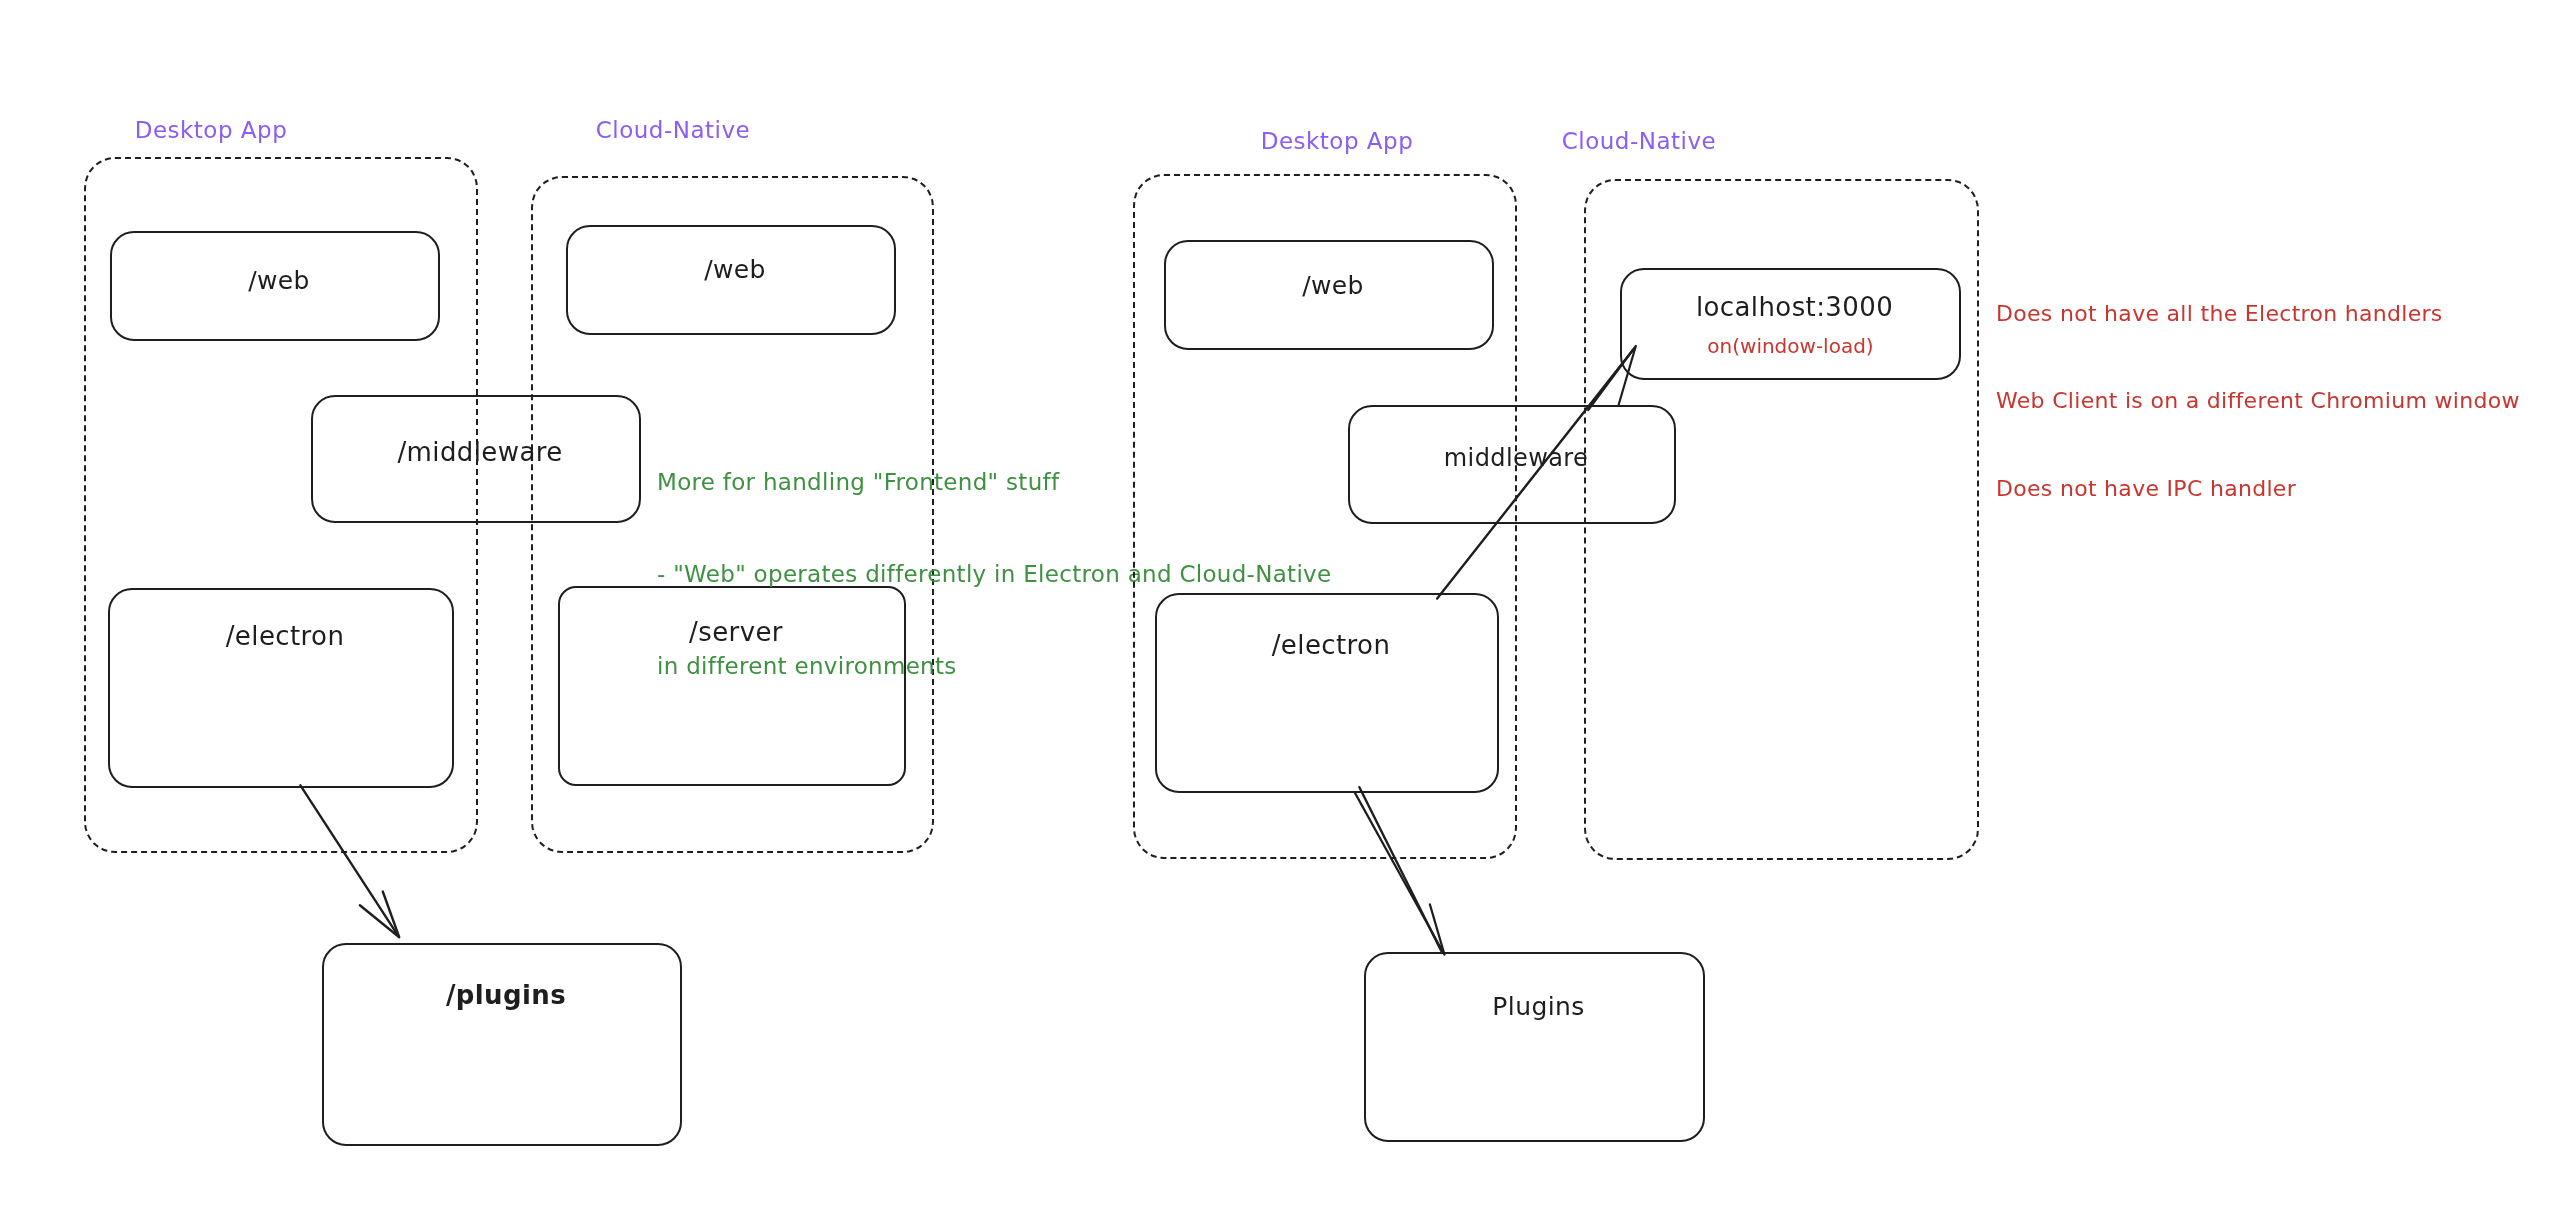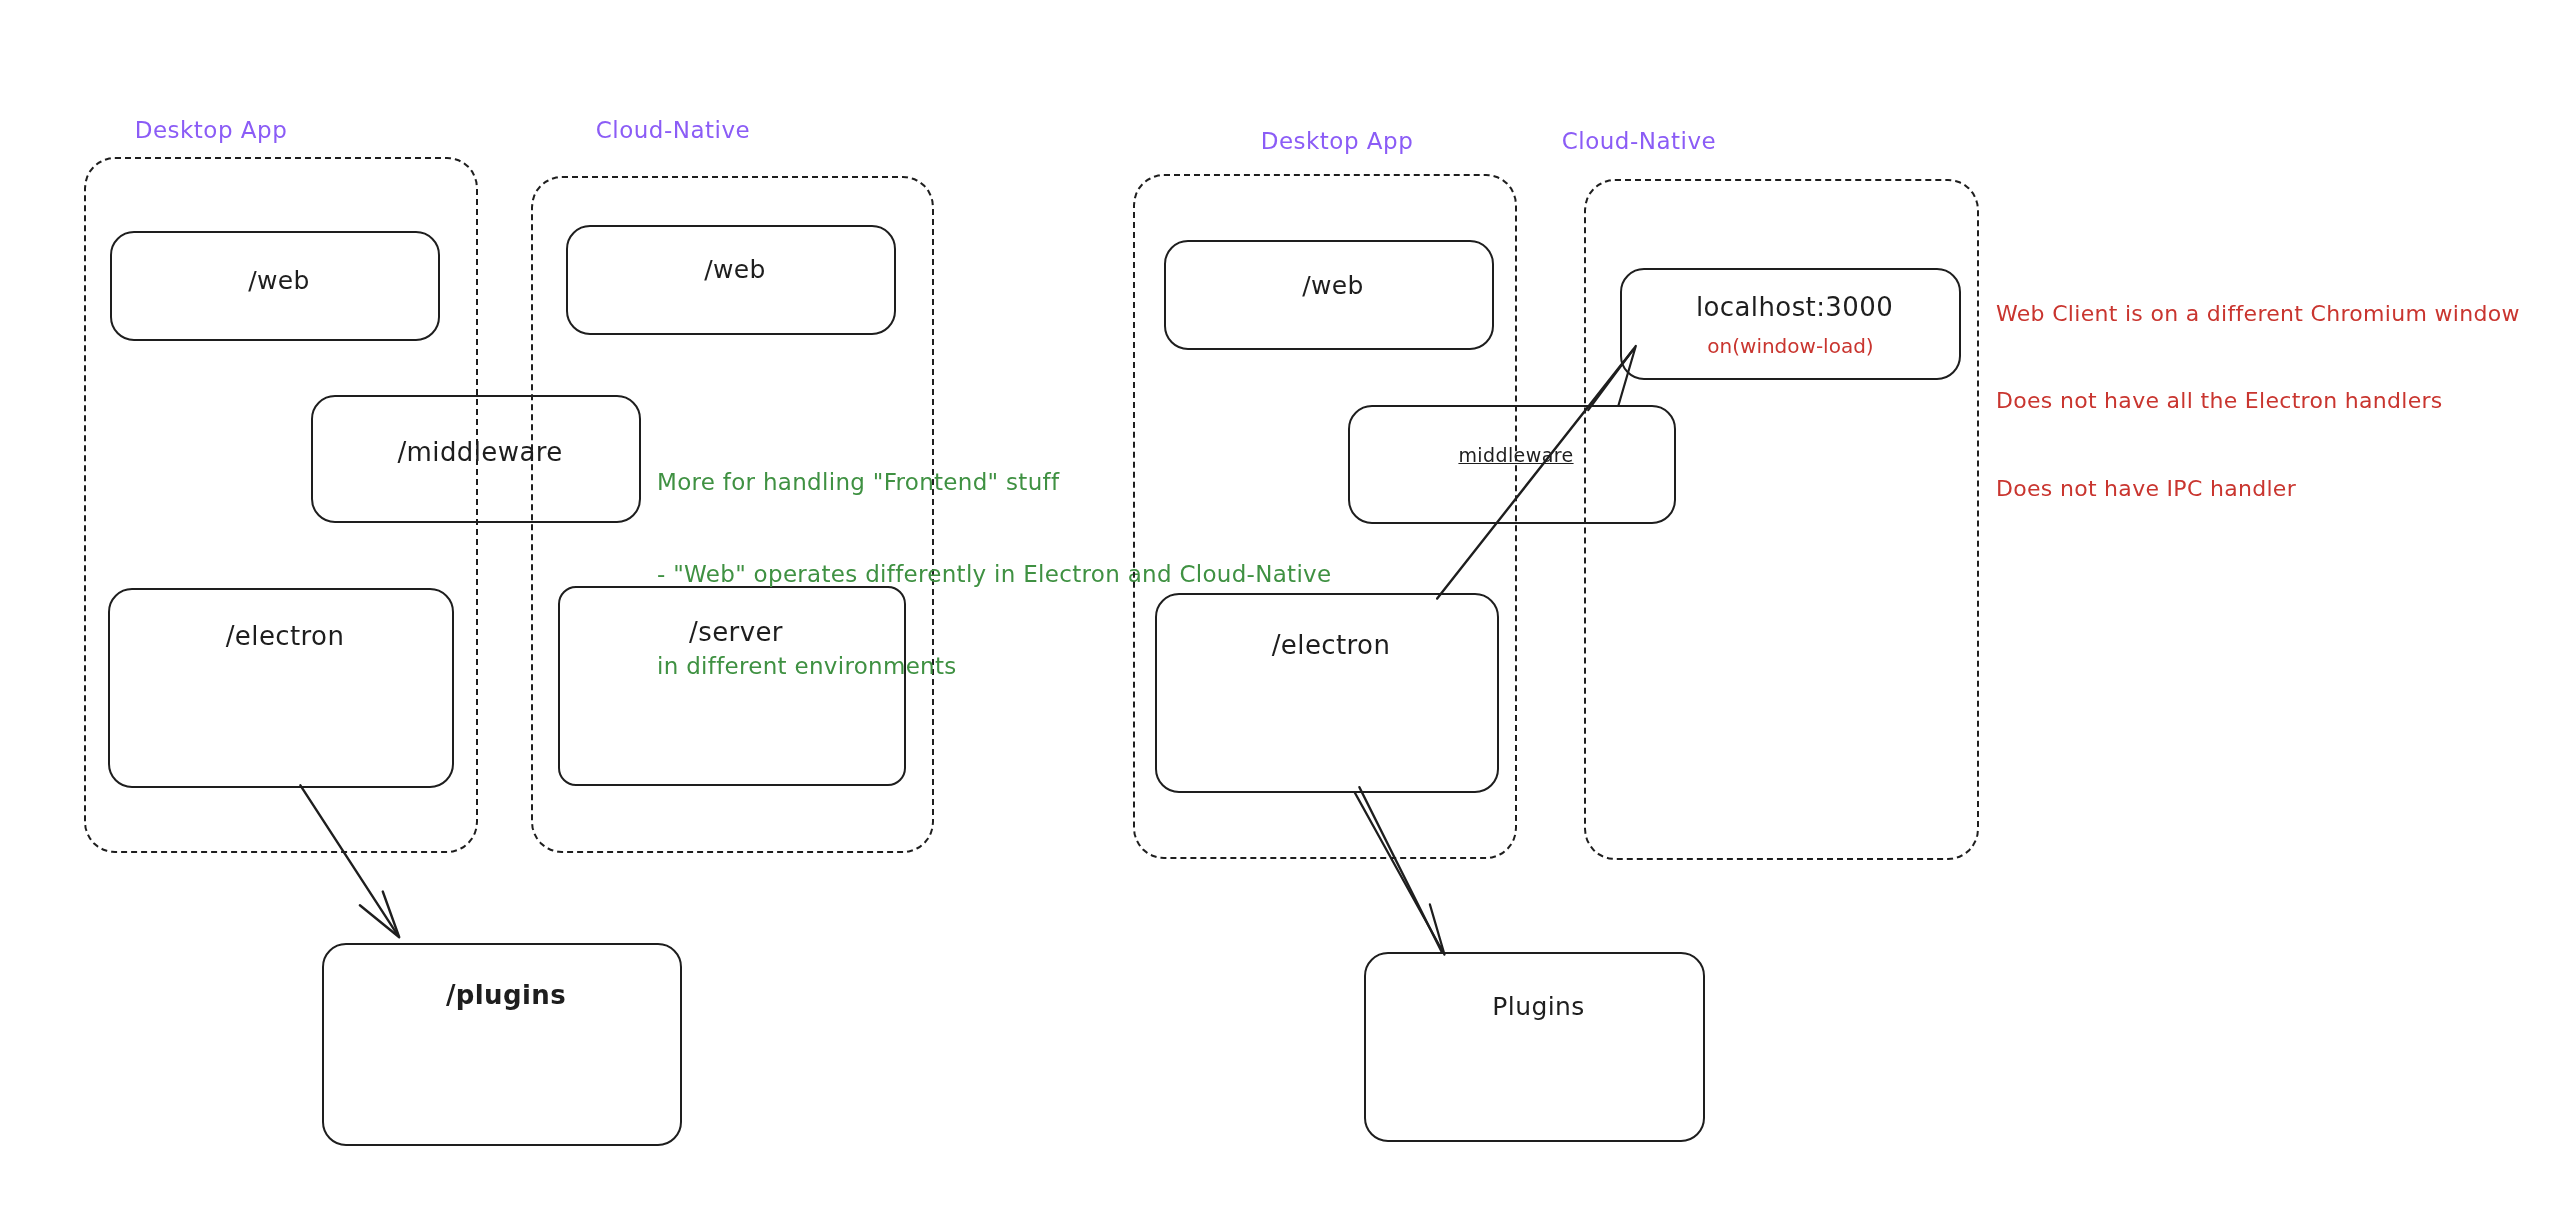--- a/index.html
+++ b/index.html
@@ -147,31 +147,31 @@
   <div class="node" style="left:1164px; top:240px; width:330px; height:110px;">
     <span class="node-label" style="top:29px; font-size:25px;">/web</span>
   </div>
 
   <div class="node" style="left:1620px; top:236px; width:341px; height:112px;margin-top:32px;">
     <span class="node-label" style="top:22px; font-size:26px;">localhost:3000</span>
     <span class="sub-red" style="top:64px;">on(window-load)</span>
   </div>
 
   <div class="node" style="left:1348px; top:405px; width:328px; height:119px;">
-    <span class="node-label" style="top:37px; font-size:19px;text-decoration:underline;">middleware</span>
+    <span class="node-label" style="top:37px; font-size:24px;">middleware</span>
   </div>
 
   <div class="node" style="left:1155px; top:593px; width:344px; height:200px;">
     <span class="node-label" style="top:35px; font-size:26px;">/electron</span>
   </div>
 
   <div class="node" style="left:1364px; top:952px; width:341px; height:190px;padding-left:10px;">
     <span class="node-label" style="top:38px; font-size:25px;">Plugins</span>
   </div>
 
   <div class="annot annot-red" style="left:1996px; top:240px;">
+    <div>Does not have all the Electron handlers</div>
     <div>Web Client is on a different Chromium window</div>
-    <div>Does not have all the Electron handlers</div>
     <div>Does not have IPC handler</div>
   </div>
 
 </div>
 
 
 </body></html>

